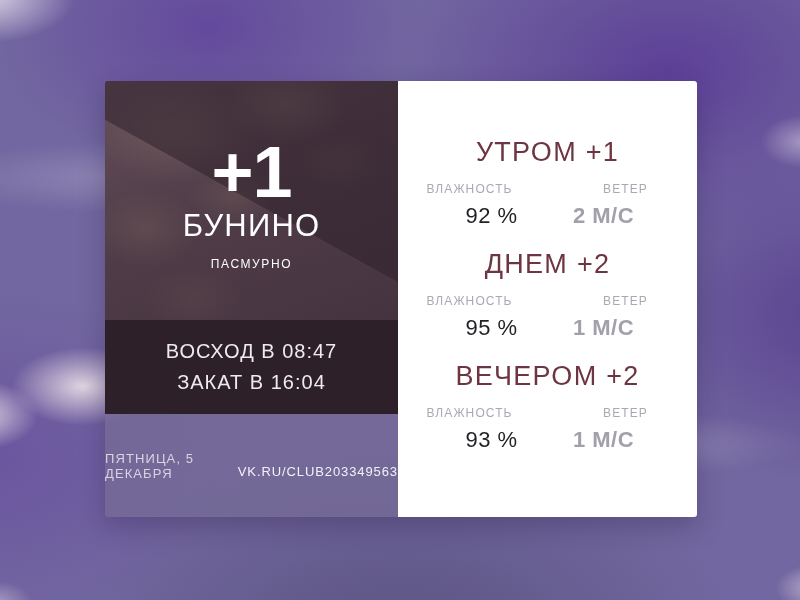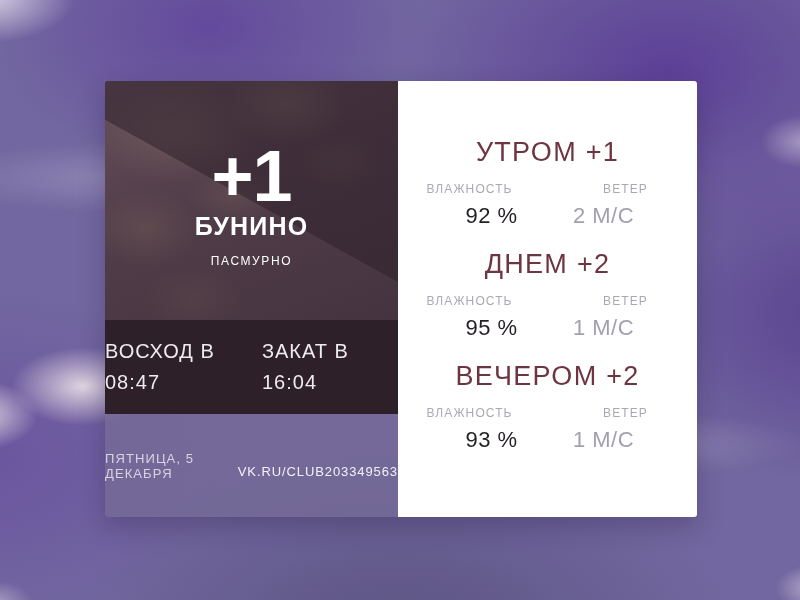--- a/index.html
+++ b/index.html
@@ -123,36 +123,37 @@
     text-align: center;
   }
   #hero .temp {
     font-size: 72px;
     font-weight: 700;
     line-height: 1;
     letter-spacing: -1px;
     margin-top: 6px;
   }
   #hero .city {
-    font-size: 25px;
-    font-weight: 700;
+    font-size: 31px;
+    font-weight: 400;
     letter-spacing: 1.2px;
   }
   #hero .cond {
     font-size: 12px;
     font-weight: 400;
     letter-spacing: 1.6px;
     margin-top: 13px;
   }
 
   
   #suntimes {
     height: 94px;
     background: #2d2029;
     display: flex;
+    flex-direction: column;
     align-items: center;
     justify-content: center;
     color: #efeaf0;
     position: relative;
   }
   #suntimes .line {
     font-size: 20px;
     font-weight: 300;
     letter-spacing: 1px;
     line-height: 1.55;
@@ -228,21 +229,21 @@
     color: #aaa8b3;
   }
   .forecast .val-hum {
     font-size: 22px;
     font-weight: 300;
     letter-spacing: .5px;
     color: #231f24;
   }
   .forecast .val-wind {
     font-size: 22px;
-    font-weight: 400;
+    font-weight: 700;
     letter-spacing: .5px;
     color: #a2a0ab;
   }
 </style>
 </head>
 <body>
 
 <div id="sky">
   <div class="layer l1"></div>
   <div class="layer l2"></div>

